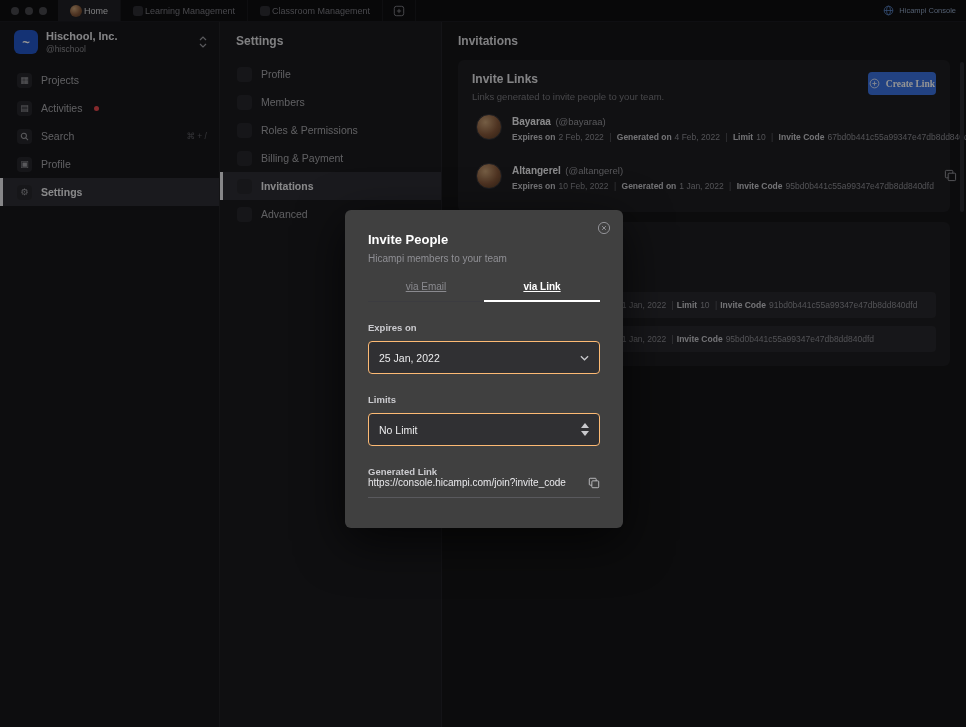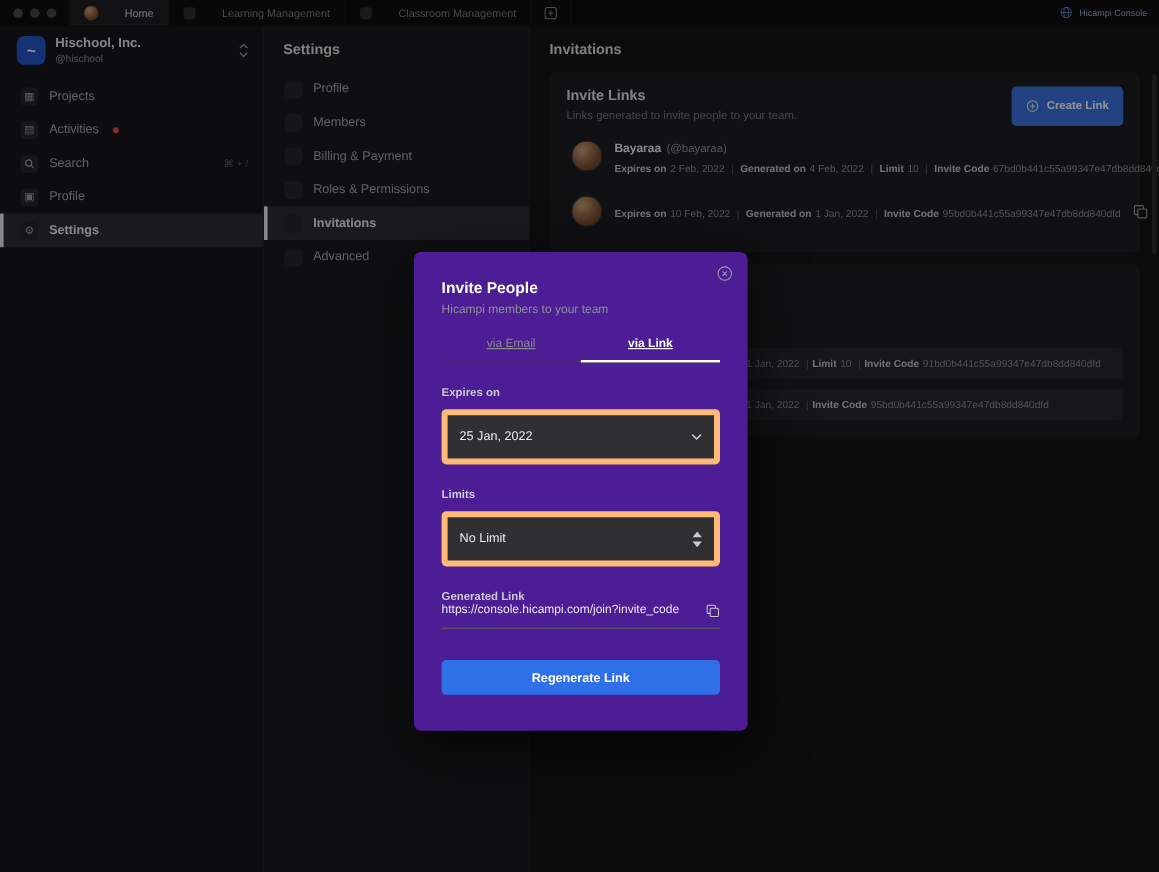--- a/index.html
+++ b/index.html
@@ -9,21 +9,21 @@
     background:#0b0b0d;
     font-family:"Liberation Sans","DejaVu Sans",sans-serif;
     -webkit-font-smoothing:antialiased;
   }
 
   
   .topbar { position:absolute; top:0; left:0; right:0; height:22px; background:#0e0e11;
             display:flex; align-items:stretch; z-index:1; border-bottom:1px solid #1b1b1f; }
   .win-dots { display:flex; align-items:center; gap:6px; padding:0 11px; }
   .win-dots span { width:8px; height:8px; border-radius:50%; background:#47474c; cursor:pointer; }
-  .tab { display:flex; align-items:center; gap:22px; padding:0 12px; font-size:9px;
+  .tab { display:flex; align-items:center; gap:2px; padding:0 12px; font-size:9px;
          color:#7d7d83; border-right:1px solid #19191c; cursor:pointer; white-space:nowrap;justify-content:flex-end; }
   .tab.active { background:#202025; color:#d8d8db; }
   .tab-avatar { width:12px; height:12px; border-radius:50%; flex:none;
                 background:radial-gradient(circle at 35% 30%, #c9a176, #86583a 55%, #503722); }
   .tab-sq { width:10px; height:10px; border-radius:3px; background:#2d2d33; flex:none; }
   .newtab { display:flex; align-items:center; padding:0 10px; color:#8a8a90; cursor:pointer;
             border-right:1px solid #19191c; }
   .brand { margin-left:auto; display:flex; align-items:center; gap:5px; padding:0 10px;
            color:#8fa3c0; font-size:7.5px; }
   .brand .globe { color:#5c87c9; display:flex; }
@@ -55,21 +55,21 @@
 
   
   .main { position:absolute; left:442px; top:22px; right:0; bottom:0; background:#151517; padding:0 16px; }
   .main .col-header { padding:12px 0 8px; }
   .panel { background:#1e1e21; border-radius:6px; padding:12px 14px; margin-top:4px; }
   .panel-head { display:flex; align-items:flex-start; }
   .panel-title { font-size:12px; font-weight:bold; color:#e2e2e5; }
   .panel-sub { font-size:9.5px; color:#7b7b81; margin-top:5px; }
   .btn-primary { margin-left:auto; display:flex; align-items:center; gap:6px; background:#3b72e0;
                  border:none; border-radius:4px; color:#fff; font-size:9.5px; font-weight:bold;
-                 height:33px; padding:0 12px; cursor:pointer; font-family:Liberation Sans, sans-serif; }
+                 height:23px; padding:0 1px; cursor:pointer; font-family:Liberation Serif, serif; }
   .btn-plus { display:flex; color:#dce6f8; }
   .link-row { display:flex; align-items:center; gap:10px; padding:9px 2px 9px 4px; }
   .avatar { width:26px; height:26px; border-radius:50%; flex:none; border:1px solid #34343a;
             background:radial-gradient(circle at 35% 30%, #c9a176, #86583a 55%, #503722); }
   .row-name { font-size:10px; font-weight:bold; color:#ededf0; }
   .row-handle { font-size:9.5px; color:#97979d; }
   .row-meta { margin-top:3px; font-size:8.5px; color:#8e8e94; white-space:nowrap; }
   .row-meta b, .mini-row b { color:#c6c6cb; font-weight:bold; margin-right:3px; }
   .seg:not(:last-child)::after { content:" | "; color:#5f5f65; padding:0 3px; }
   .row-actions { margin-left:auto; display:flex; gap:15px; color:#9a9aa0; padding-right:4px; }
@@ -77,32 +77,32 @@
   .panel.more { margin-top:10px; padding-bottom:14px; }
   .more-head { height:50px; }
   .mini-row { height:26px; background:#28282d; border-radius:4px; display:flex; align-items:center;
               padding-left:92px; margin-top:8px; font-size:8.5px; color:#8e8e94; white-space:nowrap; }
   .scrollbar { position:absolute; right:2px; top:40px; width:4px; height:150px; background:#2c2c31;
                border-radius:2px; cursor:grab; }
 
   
   .overlay { position:absolute; inset:0; background:rgba(0,0,0,0.42); z-index:5; }
   .modal { position:absolute; left:345px; top:210px; width:278px; z-index:10;
-           background:#4c1d95; border-radius:6px; padding:22px 23px 30px;
+           background:#404040; border-radius:6px; padding:22px 23px 30px;
            box-shadow:0 14px 48px rgba(0,0,0,0.7); }
   .modal-close { position:absolute; top:11px; right:12px; color:#9c9ca1; cursor:pointer; display:flex; }
   .modal-title { font-size:13px; font-weight:bold; color:#ffffff; }
   .modal-sub { font-size:10px; color:#8f8f94; margin-top:6px; }
   .modal-tabs { display:flex; margin-top:17px; border-bottom:1px solid #3c3c40; }
   .mtab { flex:1; text-align:center; font-size:10px; color:#8a8a8f; padding-bottom:9px;
           cursor:pointer; position:relative;text-decoration:underline; }
   .mtab.active { color:#ffffff; font-weight:bold; }
   .mtab.active::after { content:""; position:absolute; left:0; right:0; bottom:-1px; height:2px; background:#fff; }
   .f-label { margin-top:20px; font-size:9.5px; font-weight:bold; color:#cbcbcf; }
-  .f-box { margin-top:8px; height:46px; border:5px solid #fdba74; background:#303033; border-radius:4px;
+  .f-box { margin-top:8px; height:33px; border:1px solid #fdba74; background:#303033; border-radius:4px;
            display:flex; align-items:center; padding:0 10px; cursor:pointer; }
   .f-value { font-size:10.5px; color:#ececee; }
   .f-caret { margin-left:auto; color:#c9c9cd; display:flex; }
   .stepper { margin-left:auto; display:flex; flex-direction:column; gap:3px; color:#c9c9cd; }
   .stepper span { display:flex; cursor:pointer; }
   .link-line { display:flex; align-items:flex-start; justify-content:space-between;
                border-bottom:1px solid #59595d; padding-bottom:8px; }
   .link-text { font-size:10px; color:#e9e9ec; }
   .copy-sm { color:#c9c9cd; cursor:pointer; display:flex; }
   .btn-block { margin-top:26px; width:100%; height:29px; background:#2f6fe8; border:none; border-radius:4px;
@@ -208,25 +208,25 @@
     <div class="side-item">
       <span class="ibox"></span>
       <span class="ilabel">Profile</span>
     </div>
     <div class="side-item">
       <span class="ibox"></span>
       <span class="ilabel">Members</span>
     </div>
     <div class="side-item">
       <span class="ibox"></span>
+      <span class="ilabel">Roles &amp; Permissions</span>
+    </div>
+    <div class="side-item">
+      <span class="ibox"></span>
       <span class="ilabel">Billing &amp; Payment</span>
-    </div>
-    <div class="side-item">
-      <span class="ibox"></span>
-      <span class="ilabel">Roles &amp; Permissions</span>
     </div>
     <div class="side-item active">
       <span class="ibox"></span>
       <span class="ilabel">Invitations</span>
     </div>
     <div class="side-item">
       <span class="ibox"></span>
       <span class="ilabel">Advanced</span>
     </div>
   </div>
@@ -262,20 +262,24 @@
         <div class="row-meta">
           <span class="seg"><b>Expires on</b><span>2 Feb, 2022</span></span><span class="seg"><b>Generated on</b><span>4 Feb, 2022</span></span><span class="seg"><b>Limit</b><span>10</span></span><span class="seg"><b>Invite Code</b><span>67bd0b441c55a99347e47db8dd840dfd</span></span>
         </div>
       </div>
 
     </div>
 
     <div class="link-row">
       <span class="avatar"></span>
       <div>
+        <div>
+          <span class="row-name">Altangerel</span>
+          <span class="row-handle">(@altangerel)</span>
+        </div>
         <div class="row-meta">
           <span class="seg"><b>Expires on</b><span>10 Feb, 2022</span></span><span class="seg"><b>Generated on</b><span>1 Jan, 2022</span></span><span class="seg"><b>Invite Code</b><span>95bd0b441c55a99347e47db8dd840dfd</span></span>
         </div>
       </div>
       <div class="row-actions">
         <span class="icon-btn">
           <svg width="13" height="13" viewBox="0 0 14 14">
               <rect x="4.5" y="4.5" width="8" height="8" rx="1" fill="none" stroke="currentColor"></rect>
               <path d="M9.5 4.5V2.5a1 1 0 0 0-1-1h-6a1 1 0 0 0-1 1v6a1 1 0 0 0 1 1h2" fill="none" stroke="currentColor"></path>
             </svg>
@@ -349,14 +353,13 @@
   <div class="link-line">
     <span class="link-text">https://console.hicampi.com/join?invite_code</span>
     <span class="copy-sm">
       <svg width="12" height="12" viewBox="0 0 14 14">
           <rect x="4.5" y="4.5" width="8" height="8" rx="1" fill="none" stroke="currentColor"></rect>
           <path d="M9.5 4.5V2.5a1 1 0 0 0-1-1h-6a1 1 0 0 0-1 1v6a1 1 0 0 0 1 1h2" fill="none" stroke="currentColor"></path>
         </svg>
     </span>
   </div>
 
-  <button class="btn-block">Regenerate Link</button>
 </div>
 
 </body></html>

